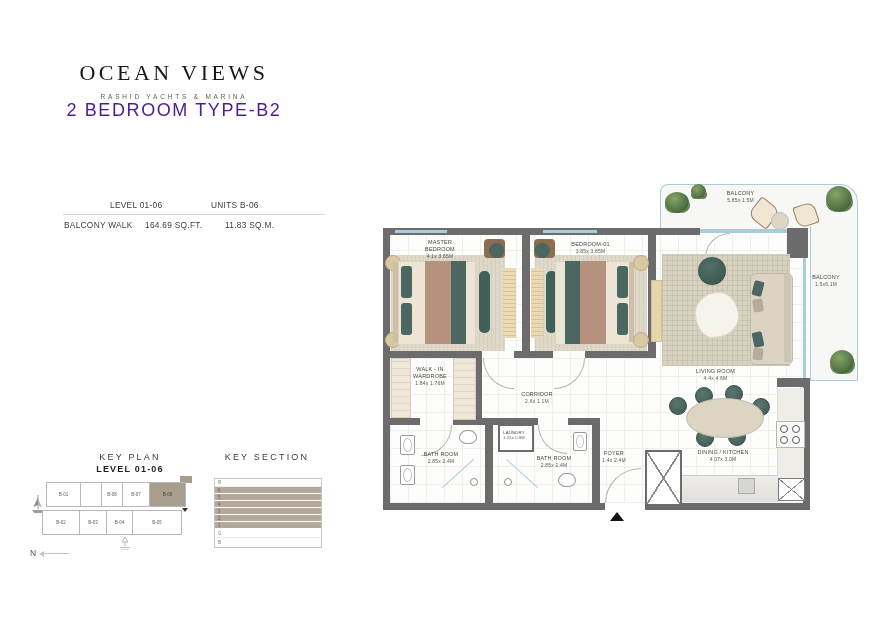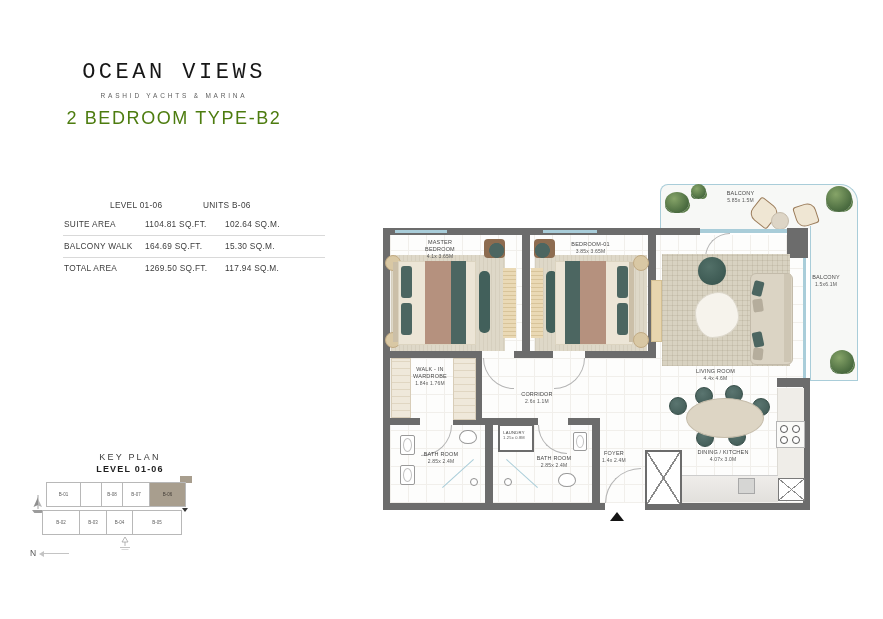--- a/index.html
+++ b/index.html
@@ -1,33 +1,33 @@
 <!DOCTYPE html>
 <html style="--wall: #6c6c6c; --glazing: #a9cdd9; --highlight: #a89e8e; --section-fill: #b2a99b; --teal: #4c6661; --blanket: #b5917e; --wood: #d9c8a4;"><head>
 <meta charset="utf-8">
 <style>
   html,body{margin:0;padding:0;background:#fff}
   .page{position:relative;width:883px;height:619px;background:#fff;overflow:hidden;
         font-family:"Liberation Sans",sans-serif;color:#222}
 
   
   .brandcol{position:absolute;left:63px;top:60px;width:222px;text-align:center}
-  .brand{font-family:Liberation Mono, monospace;font-size:22px;letter-spacing:3.5px;color:#171717;font-weight:400}
+  .brand{font-family:Liberation Serif, serif;font-size:22px;letter-spacing:3.5px;color:#171717;font-weight:400}
   .brandsub{margin-top:7px;font-size:6.5px;letter-spacing:2.8px;color:#5f5f5f}
   .building{margin-top:31px;font-family:"Liberation Serif",serif;font-weight:700;font-size:10px;letter-spacing:1.4px;color:#1c1c1c}
-  .unittitle{margin-top:9px;font-size:18px;letter-spacing:1.6px;color:#4d7c0f}
+  .unittitle{font-size:18px;letter-spacing:1.6px;color:#4c1d95}
 
   .areatable{position:absolute;left:63px;top:197px;width:262px;font-size:8.3px;letter-spacing:.3px;color:#3c3c3c}
   .atrow{position:relative;height:21px;line-height:21px}
   .atrow.lined{border-top:1px solid #d9d9d9}
   .atrow span{position:absolute;top:0;white-space:nowrap}
   .at-label{left:1px}.at-sqft{left:82px}.at-sqm{left:162px}
   .athead{position:relative;height:17px;line-height:17px}
   .athead span{position:absolute;top:0;white-space:nowrap}
-  .at-level{left:47px}.at-units{left:140px}
+  .at-level{left:47px}.at-units{left:148px}
 
   
   .plan{position:absolute;left:383px;top:182px;width:478px;height:342px}
   .plan i{position:absolute;display:block}
   .w{position:absolute;background:var(--wall,#6c6c6c)}
   .gz{position:absolute;background:var(--glazing,#a9cdd9)}
   .tile{position:absolute;background-color:#fdfdfc;
     background-image:repeating-linear-gradient(0deg,#f1efeb 0 1px,transparent 1px 18px),
                      repeating-linear-gradient(90deg,#f1efeb 0 1px,transparent 1px 18px)}
   .balc{position:absolute;border:1.5px solid var(--glazing,#a9cdd9);background:#f7f8f6}
@@ -83,34 +83,24 @@
     <div class="brand">OCEAN VIEWS</div>
     <div class="brandsub">RASHID YACHTS &amp; MARINA</div>
     <div class="unittitle">2 BEDROOM TYPE-B2</div>
   </div>
 
   <div class="areatable">
     <div class="athead">
       <span class="at-level">LEVEL 01-06</span>
       <span class="at-units">UNITS B-06</span>
     </div>
-    <div class="atrow">
-      <span class="at-label">SUITE AREA</span>
-      <span class="at-sqft">1104.81 SQ.FT.</span>
-      <span class="at-sqm">102.64 SQ.M.</span>
-    </div>
     <div class="atrow lined">
       <span class="at-label">BALCONY WALK</span>
       <span class="at-sqft">164.69 SQ.FT.</span>
-      <span class="at-sqm">15.30 SQ.M.</span>
-    </div>
-    <div class="atrow lined">
-      <span class="at-label">TOTAL AREA</span>
-      <span class="at-sqft">1269.50 SQ.FT.</span>
-      <span class="at-sqm">117.94 SQ.M.</span>
+      <span class="at-sqm">11.83 SQ.M.</span>
     </div>
   </div>
 
   <div class="plan">
 
     <div class="balc" style="left:277px;top:2px;width:196px;height:44px;border-bottom:none;border-radius:8px 18px 0 0"></div>
     <div class="balc" style="left:427px;top:44px;width:46px;height:154px;border-top:none"></div>
     <i class="plant" style="left:282px;top:10px;width:24px;height:21px"></i>
     <i class="plant" style="left:308px;top:2px;width:15px;height:15px"></i>
     <i class="plant" style="left:443px;top:4px;width:26px;height:26px"></i>
@@ -308,14 +298,28 @@
       <path d="M7 1 L10 6 L4 6 Z" fill="none" stroke="#9a9a9a" stroke-width="0.7"></path>
       <path d="M7 6 V10" stroke="#9a9a9a" stroke-width="0.7"></path>
       <rect x="2" y="11" width="10" height="1" fill="#c2c2c2"></rect>
       <rect x="3.5" y="13" width="7" height="0.8" fill="#cfcfcf"></rect>
     </svg>
 
     <div style="position:absolute;left:0;top:96px;font-size:8.5px;color:#555">N</div>
     <i class="navline" style="left:13px;top:101px"></i>
   </div>
 
+  <div class="keysection">
+    <div class="kstitle">KEY SECTION</div>
+    <div class="ksbox">
+      <div class="ksrow" style="height:8px">R</div>
+      <div class="ksrow hlrow" style="height:7px">6</div>
+      <div class="ksrow hlrow" style="height:7px">5</div>
+      <div class="ksrow hlrow" style="height:7px">4</div>
+      <div class="ksrow hlrow" style="height:7px">3</div>
+      <div class="ksrow hlrow" style="height:7px">2</div>
+      <div class="ksrow hlrow" style="height:7px">1</div>
+      <div class="ksrow" style="height:9px">G</div>
+      <div class="ksrow" style="height:9px;border-bottom:none">B</div>
+    </div>
+  </div>
 
 </div>
 
 </body></html>

